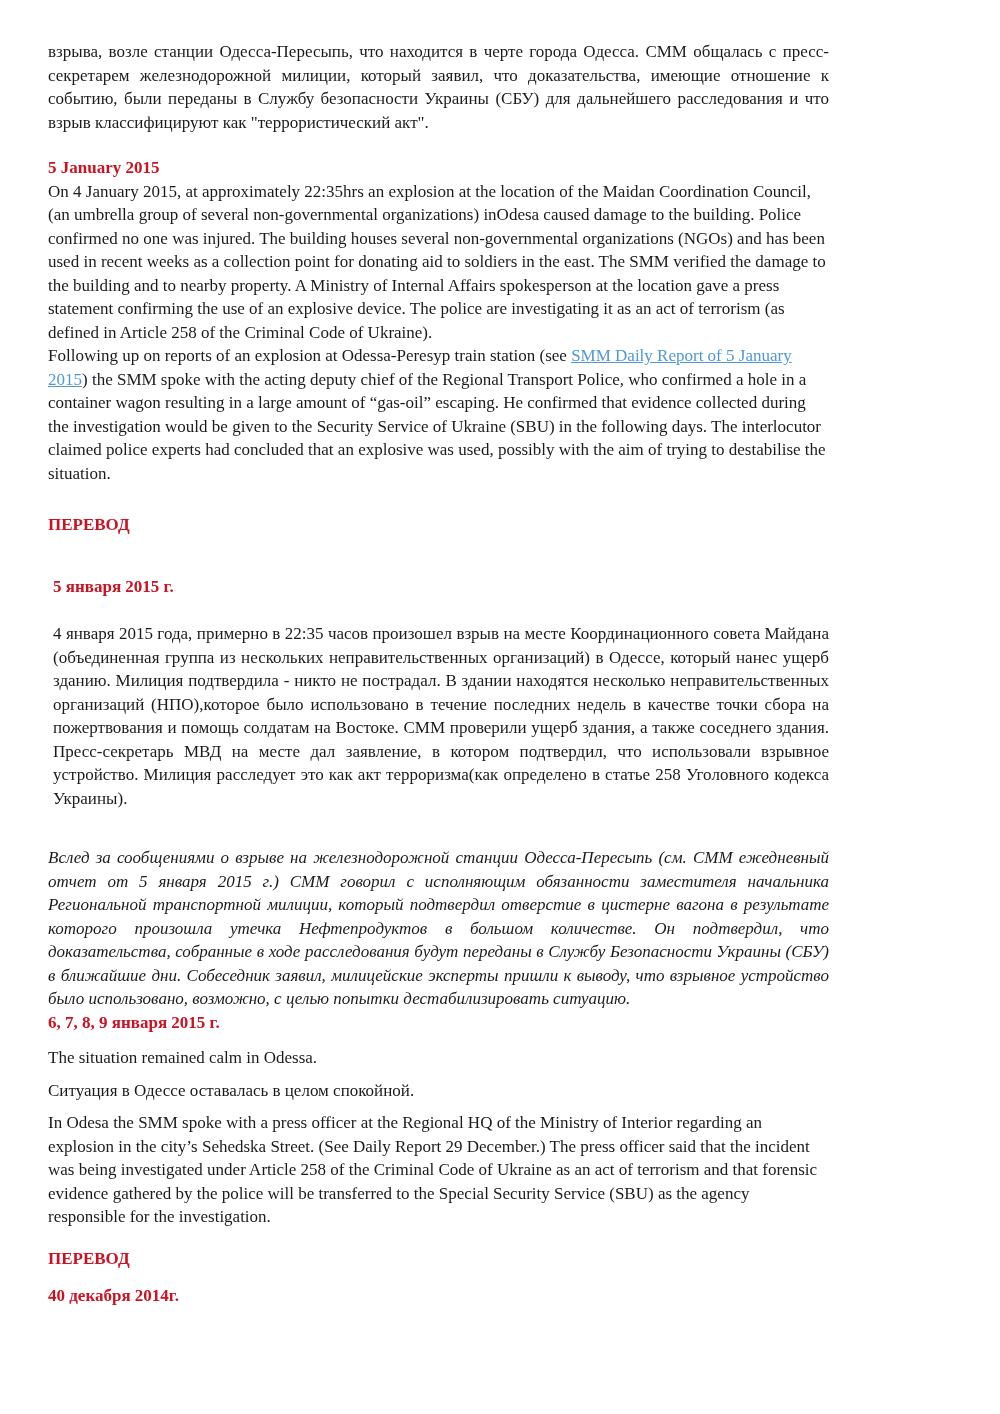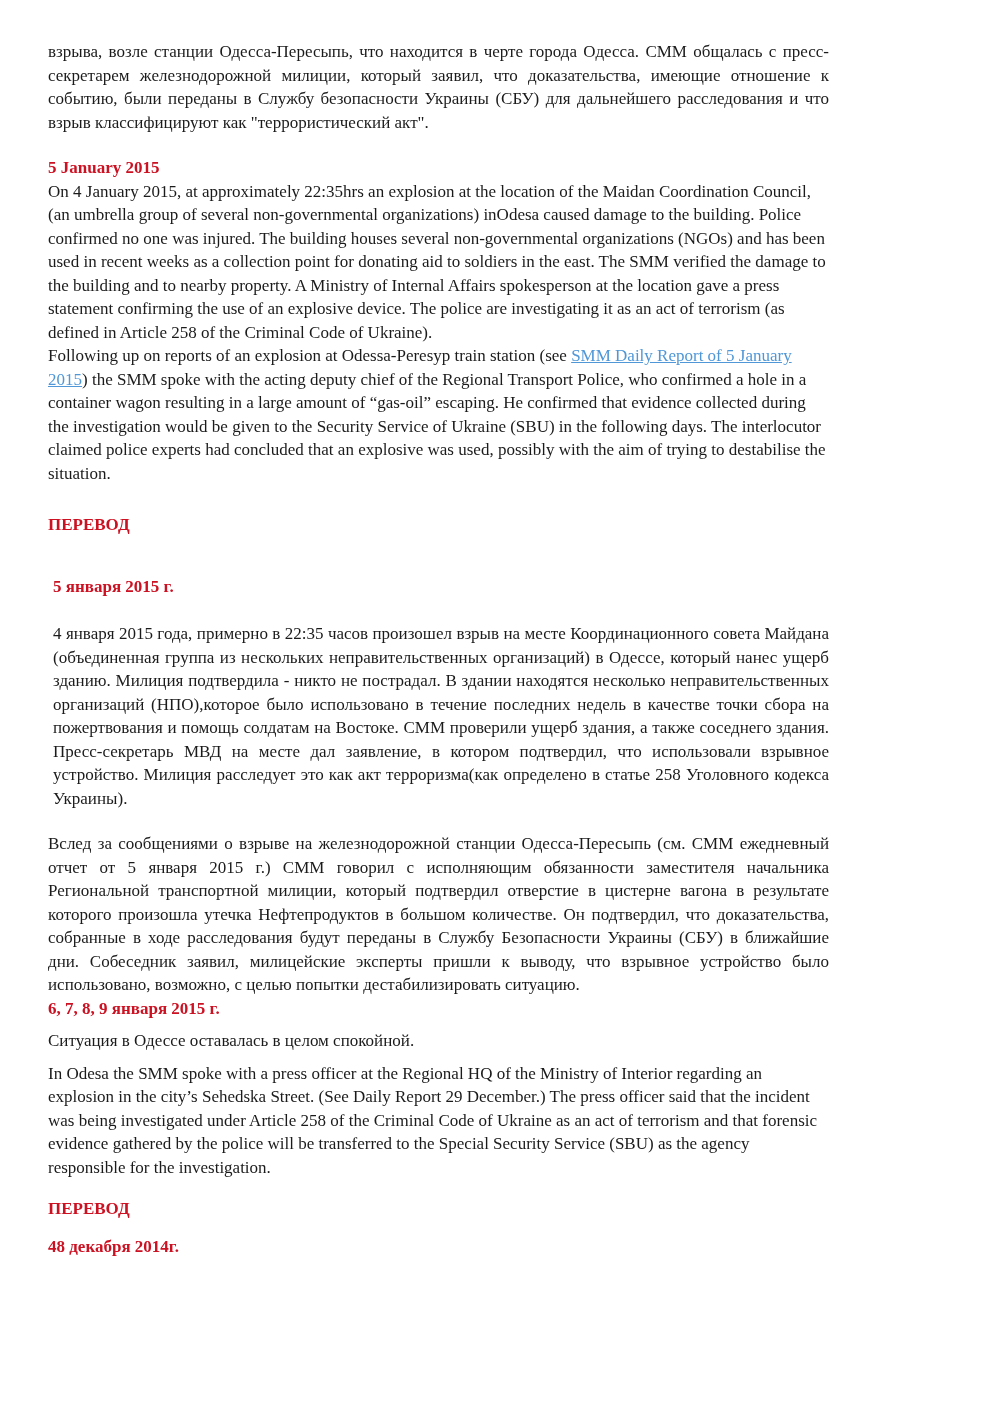--- a/index.html
+++ b/index.html
@@ -29,21 +29,21 @@
     color:var(--accent-red);
     font-weight:bold;
   }
   .just{text-align:justify;}
   .ind{padding-left:5px;}
   .mt-jan5{margin-top:22px;}
   .mt-p-jan5{margin-top:0;}
   .mt-perevod1{margin-top:28px;}
   .mt-jan5ru{margin-top:38px;}
   .mt-p-jan5ru{margin-top:24px;}
-  .mt-p-followupru{margin-top:22px;}
+  .mt-p-followupru{margin-top:36px;font-style:italic;}
   .mt-jan6789{}
   .mt-calm-en{margin-top:12px;}
   .mt-calm-ru{margin-top:9px;}
   .mt-dec29{margin-top:11px;}
   .mt-p-dec29{margin-top:9px;}
   .mt-perevod2{margin-top:18px;}
   .mt-dec29ru{margin-top:14px;}
   a.link{
     color:var(--link-blue);
     cursor:pointer;
@@ -65,23 +65,24 @@
   <h2 class="hd mt-perevod1">ПЕРЕВОД</h2>
 
   <h2 class="hd ind mt-jan5ru">5 января 2015 г.</h2>
 
   <p class="para just ind mt-p-jan5ru">4 января 2015 года, примерно в 22:35 часов произошел взрыв на месте Координационного совета Майдана (объединенная группа из нескольких неправительственных организаций) в Одессе, который нанес ущерб зданию. Милиция подтвердила - никто не пострадал. В здании находятся несколько неправительственных организаций (НПО),которое было использовано в течение последних недель в качестве точки сбора на пожертвования и помощь солдатам на Востоке. СММ проверили ущерб здания, а также соседнего здания. Пресс-секретарь МВД на месте дал заявление, в котором подтвердил, что использовали взрывное устройство. Милиция расследует это как акт терроризма(как определено в статье 258 Уголовного кодекса Украины).</p>
 
   <p class="para just mt-p-followupru">Вслед за сообщениями о взрыве на железнодорожной станции Одесса-Пересыпь (см. СММ ежедневный отчет от 5 января 2015 г.) СММ говорил с исполняющим обязанности заместителя начальника Региональной транспортной милиции, который подтвердил отверстие в цистерне вагона в результате которого произошла утечка Нефтепродуктов в большом количестве. Он подтвердил, что доказательства, собранные в ходе расследования будут переданы в Службу Безопасности Украины (СБУ) в ближайшие дни. Собеседник заявил, милицейские эксперты пришли к выводу, что взрывное устройство было использовано, возможно, с целью попытки дестабилизировать ситуацию.</p>
 
   <h2 class="hd mt-jan6789">6, 7, 8, 9 января 2015 г.</h2>
 
+  <p class="para mt-calm-en">The situation remained calm in Odessa.</p>
 
   <p class="para mt-calm-ru">Ситуация в Одессе оставалась в целом спокойной.</p>
 
 
   <p class="para mt-p-dec29">In Odesa the SMM spoke with a press officer at the Regional HQ of the Ministry of Interior regarding an explosion in the city’s Sehedska Street. (See Daily Report 29 December.) The press officer said that the incident was being investigated under Article 258 of the Criminal Code of Ukraine as an act of terrorism and that forensic evidence gathered by the police will be transferred to the Special Security Service (SBU) as the agency responsible for the investigation.</p>
 
   <h2 class="hd mt-perevod2">ПЕРЕВОД</h2>
 
-  <h2 class="hd mt-dec29ru">48 декабря 2014г.</h2>
+  <h2 class="hd mt-dec29ru">40 декабря 2014г.</h2>
 
 </div>
 
 </body></html>

